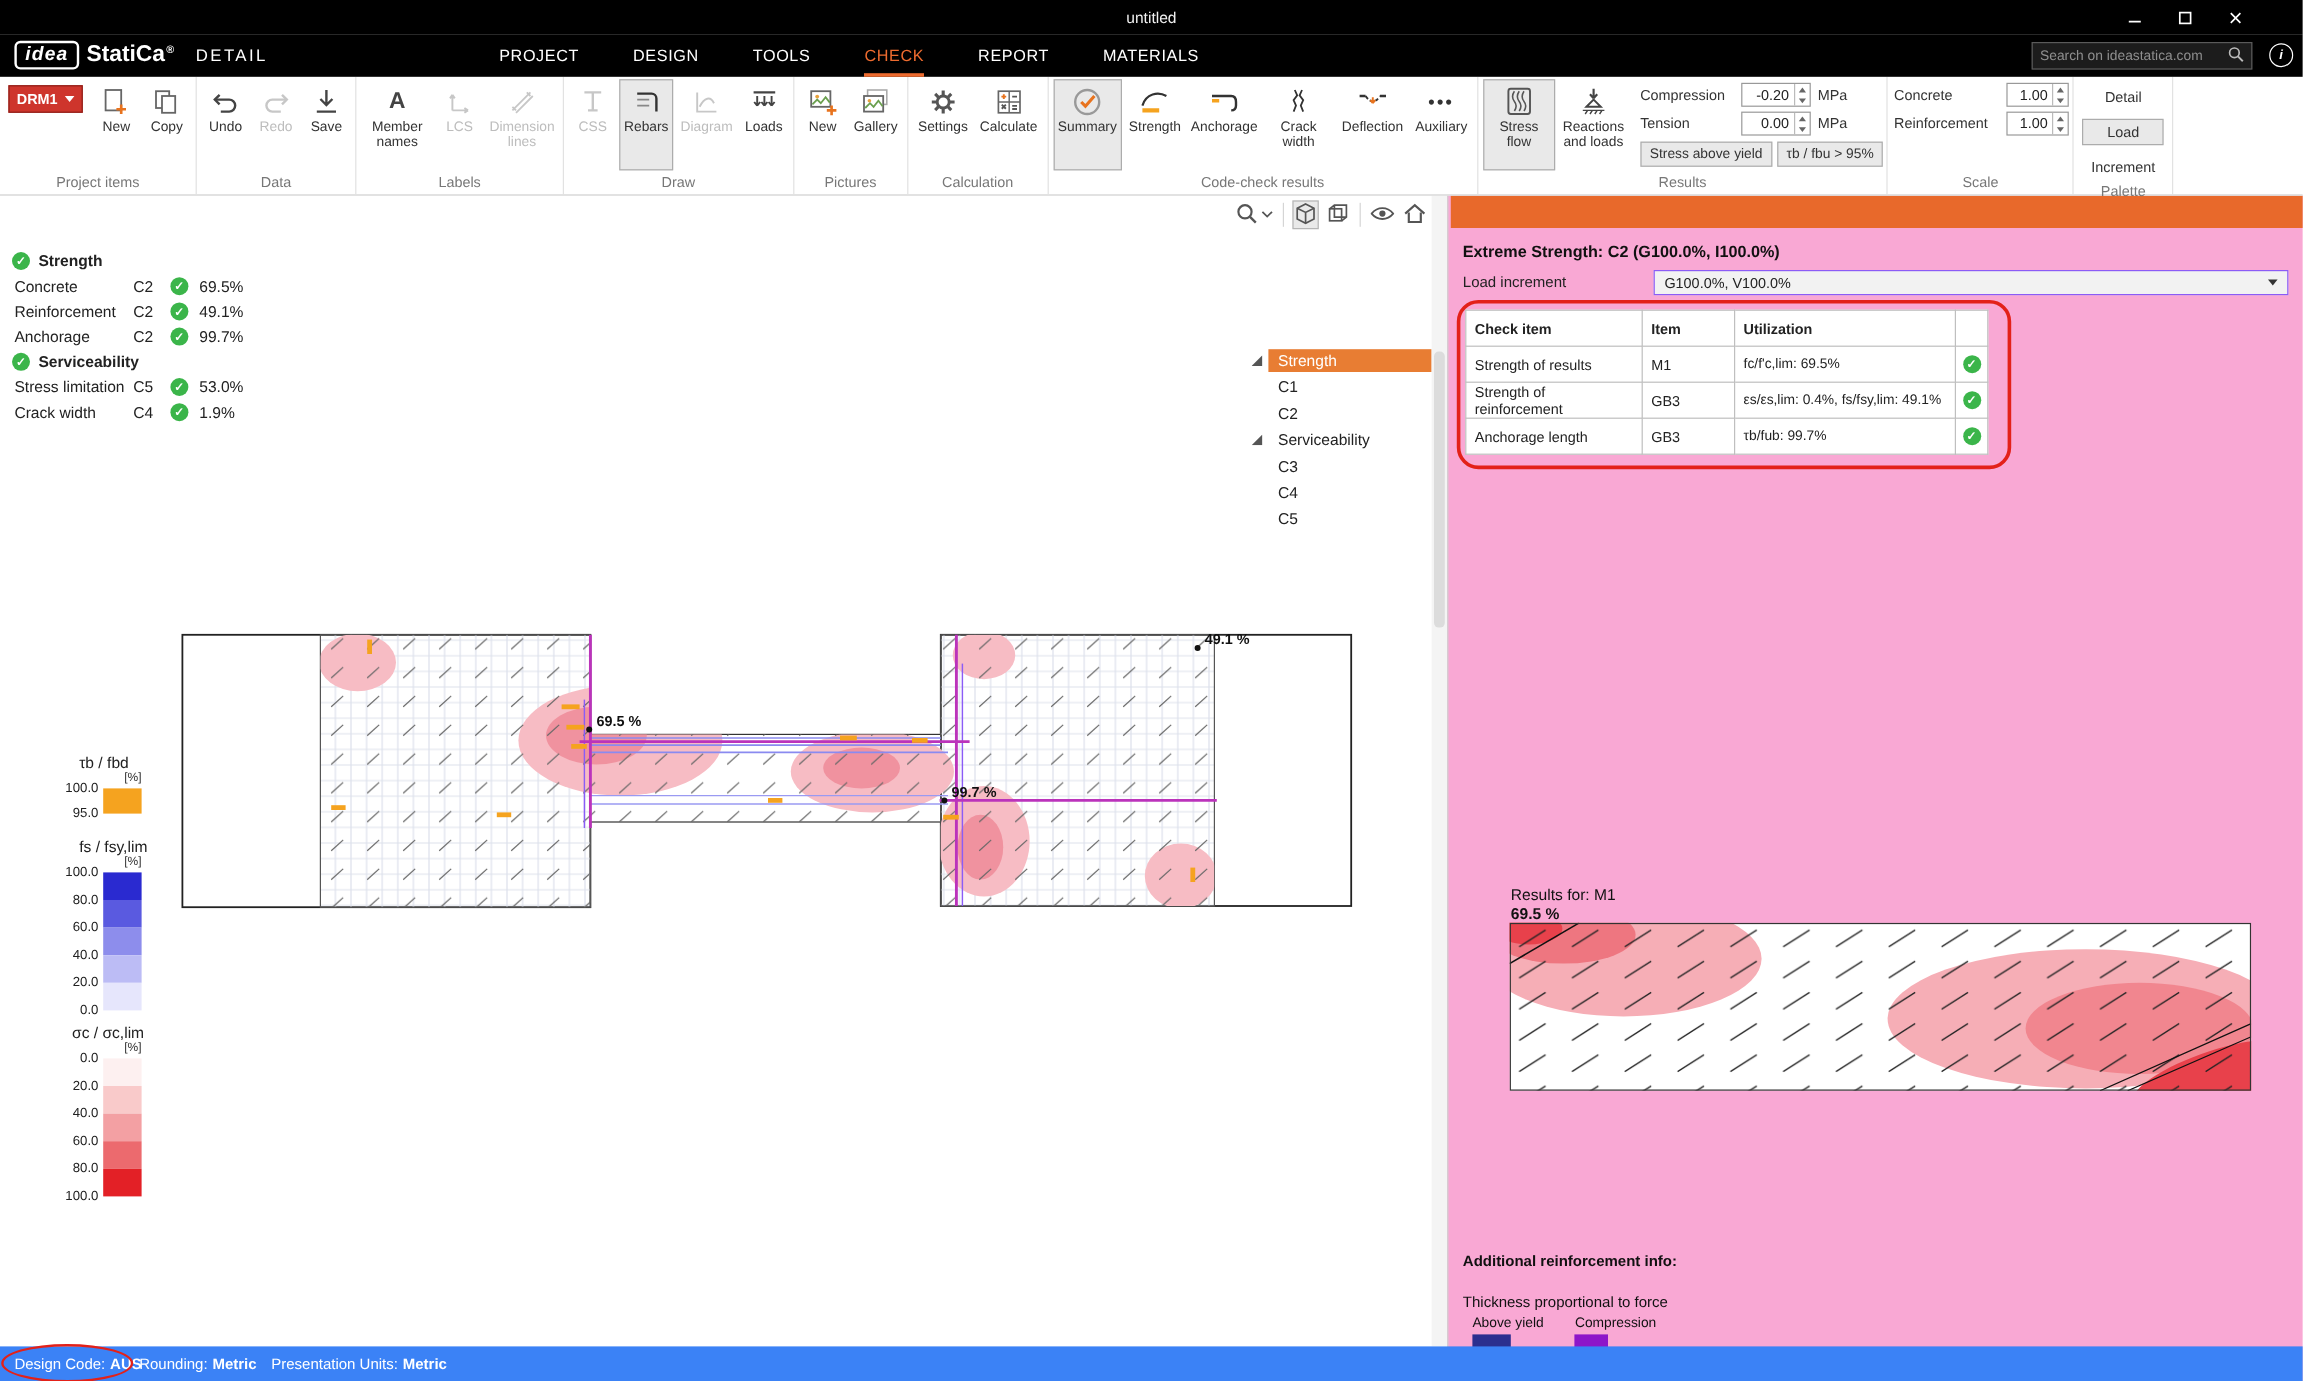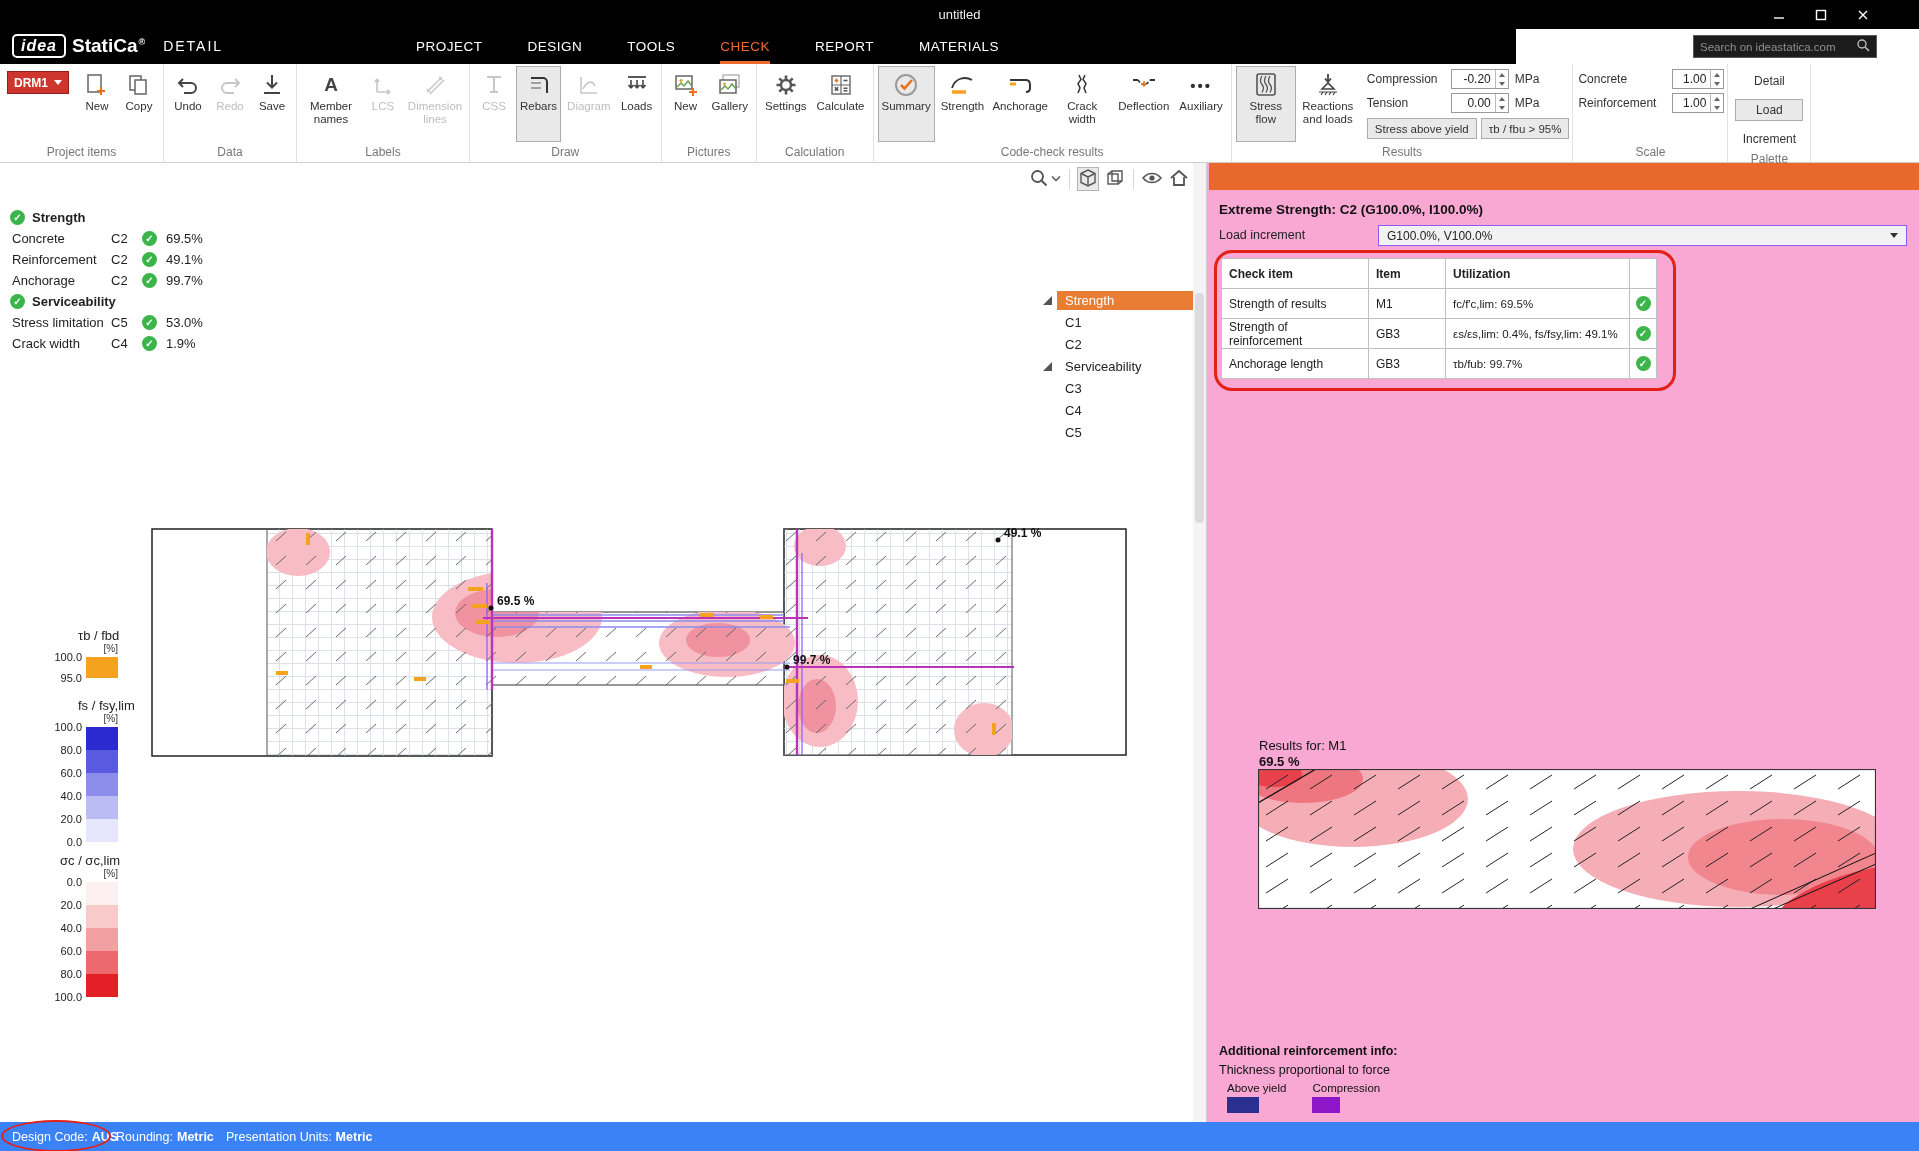--- a/index.html
+++ b/index.html
@@ -7,21 +7,21 @@
     font-family:"Liberation Sans",sans-serif;position:relative;font-size:12px;color:#222}
   svg text{font-family:"Liberation Sans",sans-serif}
 
   
   .titlebar{position:absolute;left:0;top:0;width:1919px;height:29px;background:#000;color:#fff;z-index:30}
   .titlebar-title{position:absolute;left:0;right:0;top:0;height:29px;display:flex;align-items:center;justify-content:center;font-size:13px;color:#f0f0f0}
   .titlebar-controls{position:absolute;right:48px;top:0;height:29px;display:flex;align-items:center;gap:26px}
   .tb-btn{width:16px;height:16px;display:flex;align-items:center;justify-content:center;cursor:pointer}
 
   
-  .menubar{position:absolute;left:0;top:29px;width:1516px;height:35px;background:#000;color:#fff;z-index:30}
+  .menubar{position:absolute;left:0;top:29px;width:1919px;height:35px;background:#000;color:#fff;z-index:30}
   .logo{position:absolute;left:12px;top:5px;display:flex;align-items:center}
   .logo-box{border:2px solid #fff;border-radius:5px;padding:1px 7px;font-style:italic;font-weight:bold;font-size:16px;letter-spacing:1px}
   .logo-statica{font-size:19px;font-weight:bold;margin-left:6px}
   .logo-reg{font-size:9px;vertical-align:super;margin-left:1px}
   .logo-product{font-size:14px;letter-spacing:2px;margin-left:18px}
   .menu-items{position:absolute;left:416px;top:0;height:35px;display:flex;gap:45px;align-items:stretch}
   .menu-item{display:flex;align-items:center;font-size:13.5px;letter-spacing:.5px;color:#fff;cursor:pointer;border-bottom:3px solid transparent;padding-top:3px}
   .menu-item.active{color:#ED6B2F;border-bottom-color:#ED6B2F}
   .search-box{position:absolute;left:1693px;top:6px;width:184px;height:23px;background:#1c1c1c;border:1px solid #5a5a5a;display:flex;align-items:center;padding:0 6px;gap:4px}
   .search-box input{flex:1;background:transparent;border:0;outline:0;color:#ddd;font-size:11.5px;font-family:inherit;min-width:0}
@@ -69,21 +69,21 @@
   .canvas-toolbar{position:absolute;left:1028px;top:3px;display:flex;align-items:center;gap:5px;height:26px}
   .ct-btn{min-width:22px;height:24px;display:flex;align-items:center;justify-content:center;cursor:pointer;border:1px solid transparent;gap:2px}
   .ct-btn.active{background:#e9e9e9;border-color:#b5b5b5}
   .ct-divider{width:1px;height:20px;background:#d5d5d5;margin:0 2px}
   .result-tree{position:absolute;left:1043px;top:126px;width:150px;font-size:13px}
   .tree-row{display:flex;align-items:center;height:22px;cursor:pointer}
   .tree-expander{width:14px;flex:none;display:flex;align-items:center}
   .tree-label{flex:1;padding:2px 8px;color:#222}
   .tree-row.selected .tree-label{background:#E87D33;color:#fff}
   .legend{position:absolute;font-size:11px;color:#222;width:130px}
-  .legend-title{font-size:13px;margin-left:32px;white-space:nowrap}
+  .legend-title{font-size:13px;margin-left:20px;white-space:nowrap}
   .legend-unit{font-size:10px;color:#333;width:72px;text-align:right}
   .legend-scale{position:relative;margin-top:3px}
   .legend-cell{position:absolute;left:40px;width:32px}
   .legend-tick{position:absolute;right:58px;width:40px;text-align:right;left:auto}
   .legend-tick{right:auto;left:0;width:36px}
   .canvas-scrollbar{position:absolute;right:0;top:0;width:13px;height:959px;background:#f4f4f4}
   .canvas-scroll-thumb{position:absolute;left:2px;top:130px;width:9px;height:230px;background:#dcdcdc;border-radius:4px}
 
   
   .panel{position:absolute;left:1206px;top:163px;width:713px;height:1112px;background:#f9a8d4;border-left:1px solid #d0d0d0;z-index:6}
@@ -97,21 +97,21 @@
   .check-table th,.check-table td{border:1px solid #bfbfbf;padding:0 7px;height:30px;text-align:left}
   .check-table th{font-weight:bold}
   .check-table td.util{font-size:11.5px}
   .check-table td.stat{text-align:center;padding:0 4px}
   .annotation-rect{position:absolute;left:7px;top:87px;width:462px;height:141px;border:3px solid #E32119;border-radius:18px;pointer-events:none}
   .results-for{position:absolute;left:52px;top:575px;font-size:13px;font-weight:normal;color:#111}
   .plot-annotation{position:absolute;left:52px;top:591px;font-size:13px;font-weight:bold;color:#111}
   .plot{position:absolute;left:51px;top:606px}
   .additional{position:absolute;left:12px;top:881px;font-size:12.5px;color:#111}
   .add-title{font-weight:bold}
-  .add-note{margin-top:5px}
+  .add-note{margin-top:20px}
   .add-legend{display:flex;gap:26px;margin-top:5px;margin-left:8px}
   .add-item{display:flex;flex-direction:column;gap:3px;font-size:11.5px}
   .add-swatch{width:32px;height:16px}
 
   
   .statusbar{position:absolute;left:0;top:1122px;width:1919px;height:29px;background:#3b82f6;color:#fff;z-index:30}
   .sb-item{position:absolute;top:0;height:29px;display:flex;align-items:center;font-size:12.5px;white-space:nowrap}
   .sb-item b{margin-left:4px}
   .annotation-ellipse{position:absolute;left:1px;top:-2px;width:110px;height:32px;border:2.5px solid #E32119;border-radius:50%;pointer-events:none}
 </style>

